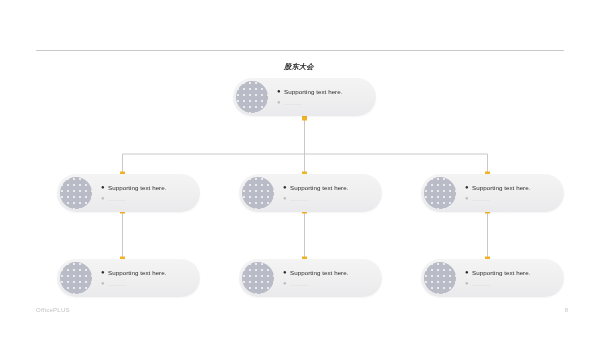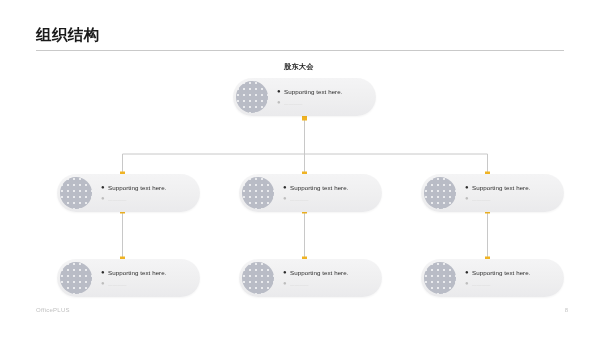--- a/index.html
+++ b/index.html
@@ -58,20 +58,21 @@
   }
 
   
   .node-label {
     position: absolute;
     font-size: 7.2px;
     font-weight: bold;
     color: #1f1f1f;
     white-space: nowrap;
     letter-spacing: 0.2px;
+    font-style: italic;
   }
 
   
   .node {
     position: absolute;
     height: 38px;
     border-radius: 19px;
     background: linear-gradient(180deg, #f4f4f5 0%, #efeff0 55%, #eaeaec 100%);
     box-shadow: 0 1px 2px rgba(0,0,0,0.045);
     display: flex;
@@ -147,21 +148,20 @@
     text-align: right;
     font-size: 6px;
     color: #c6c6c6;
   }
 </style>
 </head>
 <body>
 
 <div id="slide">
 
-  <div id="slide-title">组织结构</div>
   <div id="title-rule"></div>
 
   <div id="diagram">
 
     <svg id="connectors" viewBox="0 0 600 337" width="600" height="337">
 
       <line x1="304.5" y1="118" x2="304.5" y2="154" stroke="#c8c8c8" stroke-width="1"></line>
 
       <line x1="122.5" y1="154" x2="487.5" y2="154" stroke="#c8c8c8" stroke-width="1"></line>
 

